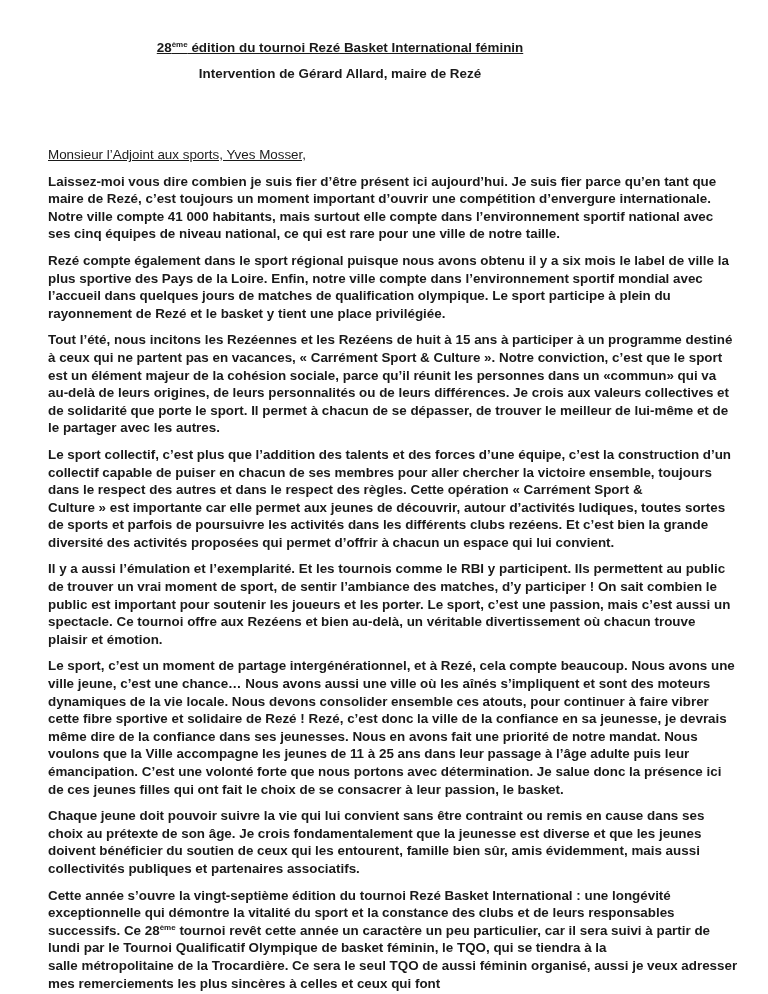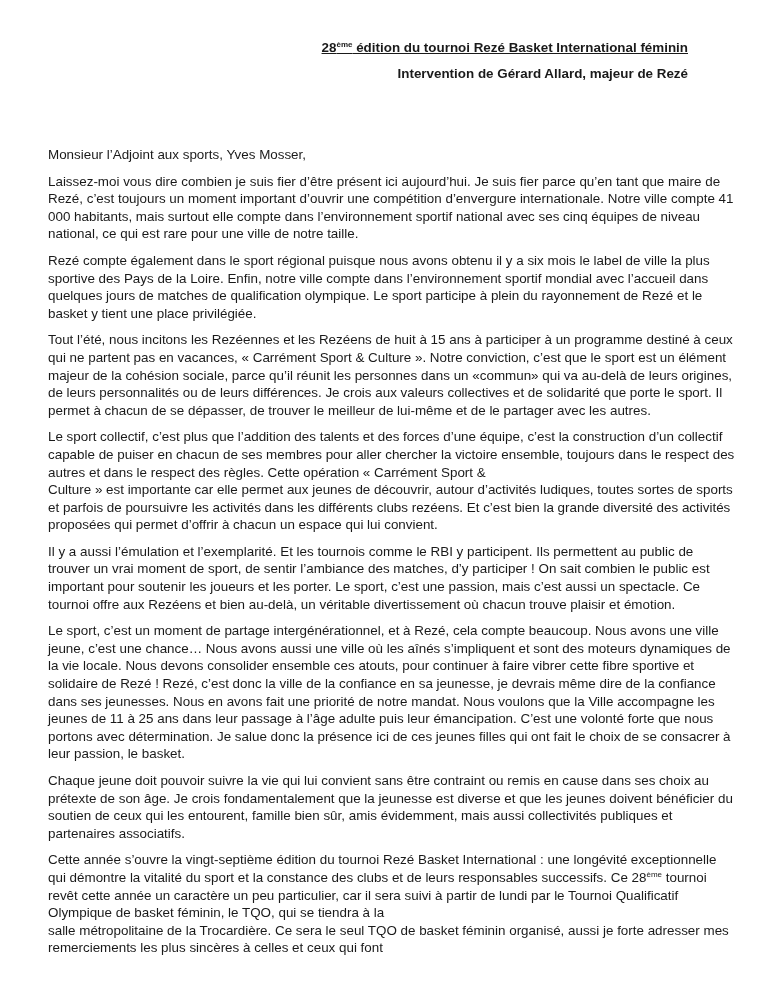--- a/index.html
+++ b/index.html
@@ -8,65 +8,64 @@
       font-family: "Liberation Sans", sans-serif;
       color: #1a1a1a;
     }
     .page {
       position: relative;
       width: 768px; height: 994px;
       background: #ffffff;
     }
     .header {
       position: absolute; left: 0; top: 38px; width: 680px;
-      text-align: right;
+      text-align: center;
       font-weight: bold;
       font-size: 13.4px;
-      margin-left: 8px;
     }
     .header .line { height: 25.5px; line-height: 20px; }
     .header .title { text-decoration: underline; }
     .header sup { font-size: 8px; vertical-align: 5px; line-height: 0; }
     .body {
       position: absolute; left: 48px; top: 146px; width: 690px;
       font-size: 13.4px;
       line-height: 17.6px;
     }
-    .salutation { margin: 0 0 9px 0; }
+    .salutation { margin: 0 0 9px 0; text-decoration: underline; }
     .salutation div { white-space: nowrap; }
-    p { margin: 4px 0 9px 0; }
+    p { margin: 4px 0 9px 0; font-weight: bold; }
     p sup { font-size: 8px; vertical-align: 5px; line-height: 0; }
     .br { display: block; }
   </style>
 </head>
 <body>
 
 <div class="page">
 
   <div class="header">
     <div class="line">
       <span class="title"><span>28</span><sup>ème</sup><span> édition du tournoi Rezé Basket International féminin</span></span>
     </div>
-    <div class="line">Intervention de Gérard Allard, majeur de Rezé</div>
+    <div class="line">Intervention de Gérard Allard, maire de Rezé</div>
   </div>
 
   <div class="body">
     <div class="salutation">
       <div>Monsieur l’Adjoint aux sports, Yves Mosser,</div>
     </div>
 
     <p>Laissez-moi vous dire combien je suis fier d’être présent ici aujourd’hui. Je suis fier parce qu’en tant que maire de Rezé, c’est toujours un moment important d’ouvrir une compétition d’envergure internationale. Notre ville compte 41 000 habitants, mais surtout elle compte dans l’environnement sportif national avec ses cinq équipes de niveau national, ce qui est rare pour une ville de notre taille.</p>
     <p>Rezé compte également dans le sport régional puisque nous avons obtenu il y a six mois le label de ville la plus sportive des Pays de la Loire. Enfin, notre ville compte dans l’environnement sportif mondial avec l’accueil dans quelques jours de matches de qualification olympique. Le sport participe à plein du rayonnement de Rezé et le basket y tient une place privilégiée.</p>
     <p>Tout l’été, nous incitons les Rezéennes et les Rezéens de huit à 15 ans à participer à un programme destiné à ceux qui ne partent pas en vacances, « Carrément Sport &amp; Culture ». Notre conviction, c’est que le sport est un élément majeur de la cohésion sociale, parce qu’il réunit les personnes dans un «commun» qui va au-delà de leurs origines, de leurs personnalités ou de leurs différences. Je crois aux valeurs collectives et de solidarité que porte le sport. Il permet à chacun de se dépasser, de trouver le meilleur de lui-même et de le partager avec les autres.</p>
     <p>
       <span class="br">Le sport collectif, c’est plus que l’addition des talents et des forces d’une équipe, c’est la construction d’un collectif capable de puiser en chacun de ses membres pour aller chercher la victoire ensemble, toujours dans le respect des autres et dans le respect des règles. Cette opération « Carrément Sport &amp;</span>
       <span class="br">Culture » est importante car elle permet aux jeunes de découvrir, autour d’activités ludiques, toutes sortes de sports et parfois de poursuivre les activités dans les différents clubs rezéens. Et c’est bien la grande diversité des activités proposées qui permet d’offrir à chacun un espace qui lui convient.</span>
     </p>
     <p>Il y a aussi l’émulation et l’exemplarité. Et les tournois comme le RBI y participent. Ils permettent au public de trouver un vrai moment de sport, de sentir l’ambiance des matches, d’y participer ! On sait combien le public est important pour soutenir les joueurs et les porter. Le sport, c’est une passion, mais c’est aussi un spectacle. Ce tournoi offre aux Rezéens et bien au-delà, un véritable divertissement où chacun trouve plaisir et émotion.</p>
     <p>Le sport, c’est un moment de partage intergénérationnel, et à Rezé, cela compte beaucoup. Nous avons une ville jeune, c’est une chance… Nous avons aussi une ville où les aînés s’impliquent et sont des moteurs dynamiques de la vie locale. Nous devons consolider ensemble ces atouts, pour continuer à faire vibrer cette fibre sportive et solidaire de Rezé ! Rezé, c’est donc la ville de la confiance en sa jeunesse, je devrais même dire de la confiance dans ses jeunesses. Nous en avons fait une priorité de notre mandat. Nous voulons que la Ville accompagne les jeunes de 11 à 25 ans dans leur passage à l’âge adulte puis leur émancipation. C’est une volonté forte que nous portons avec détermination. Je salue donc la présence ici de ces jeunes filles qui ont fait le choix de se consacrer à leur passion, le basket.</p>
     <p>Chaque jeune doit pouvoir suivre la vie qui lui convient sans être contraint ou remis en cause dans ses choix au prétexte de son âge. Je crois fondamentalement que la jeunesse est diverse et que les jeunes doivent bénéficier du soutien de ceux qui les entourent, famille bien sûr, amis évidemment, mais aussi collectivités publiques et partenaires associatifs.</p>
     <p>
       <span>Cette année s’ouvre la vingt-septième édition du tournoi Rezé Basket International : une longévité exceptionnelle qui démontre la vitalité du sport et la constance des clubs et de leurs responsables successifs. Ce 28</span><sup>ème</sup><span> tournoi revêt cette année un caractère un peu particulier, car il sera suivi à partir de lundi par le Tournoi Qualificatif Olympique de basket féminin, le TQO, qui se tiendra à la</span>
-      <span class="br">salle métropolitaine de la Trocardière. Ce sera le seul TQO de basket féminin organisé, aussi je forte adresser mes remerciements les plus sincères à celles et ceux qui font</span>
+      <span class="br">salle métropolitaine de la Trocardière. Ce sera le seul TQO de aussi féminin organisé, aussi je veux adresser mes remerciements les plus sincères à celles et ceux qui font</span>
     </p>
   </div>
 
 </div>
 
 </body></html>

